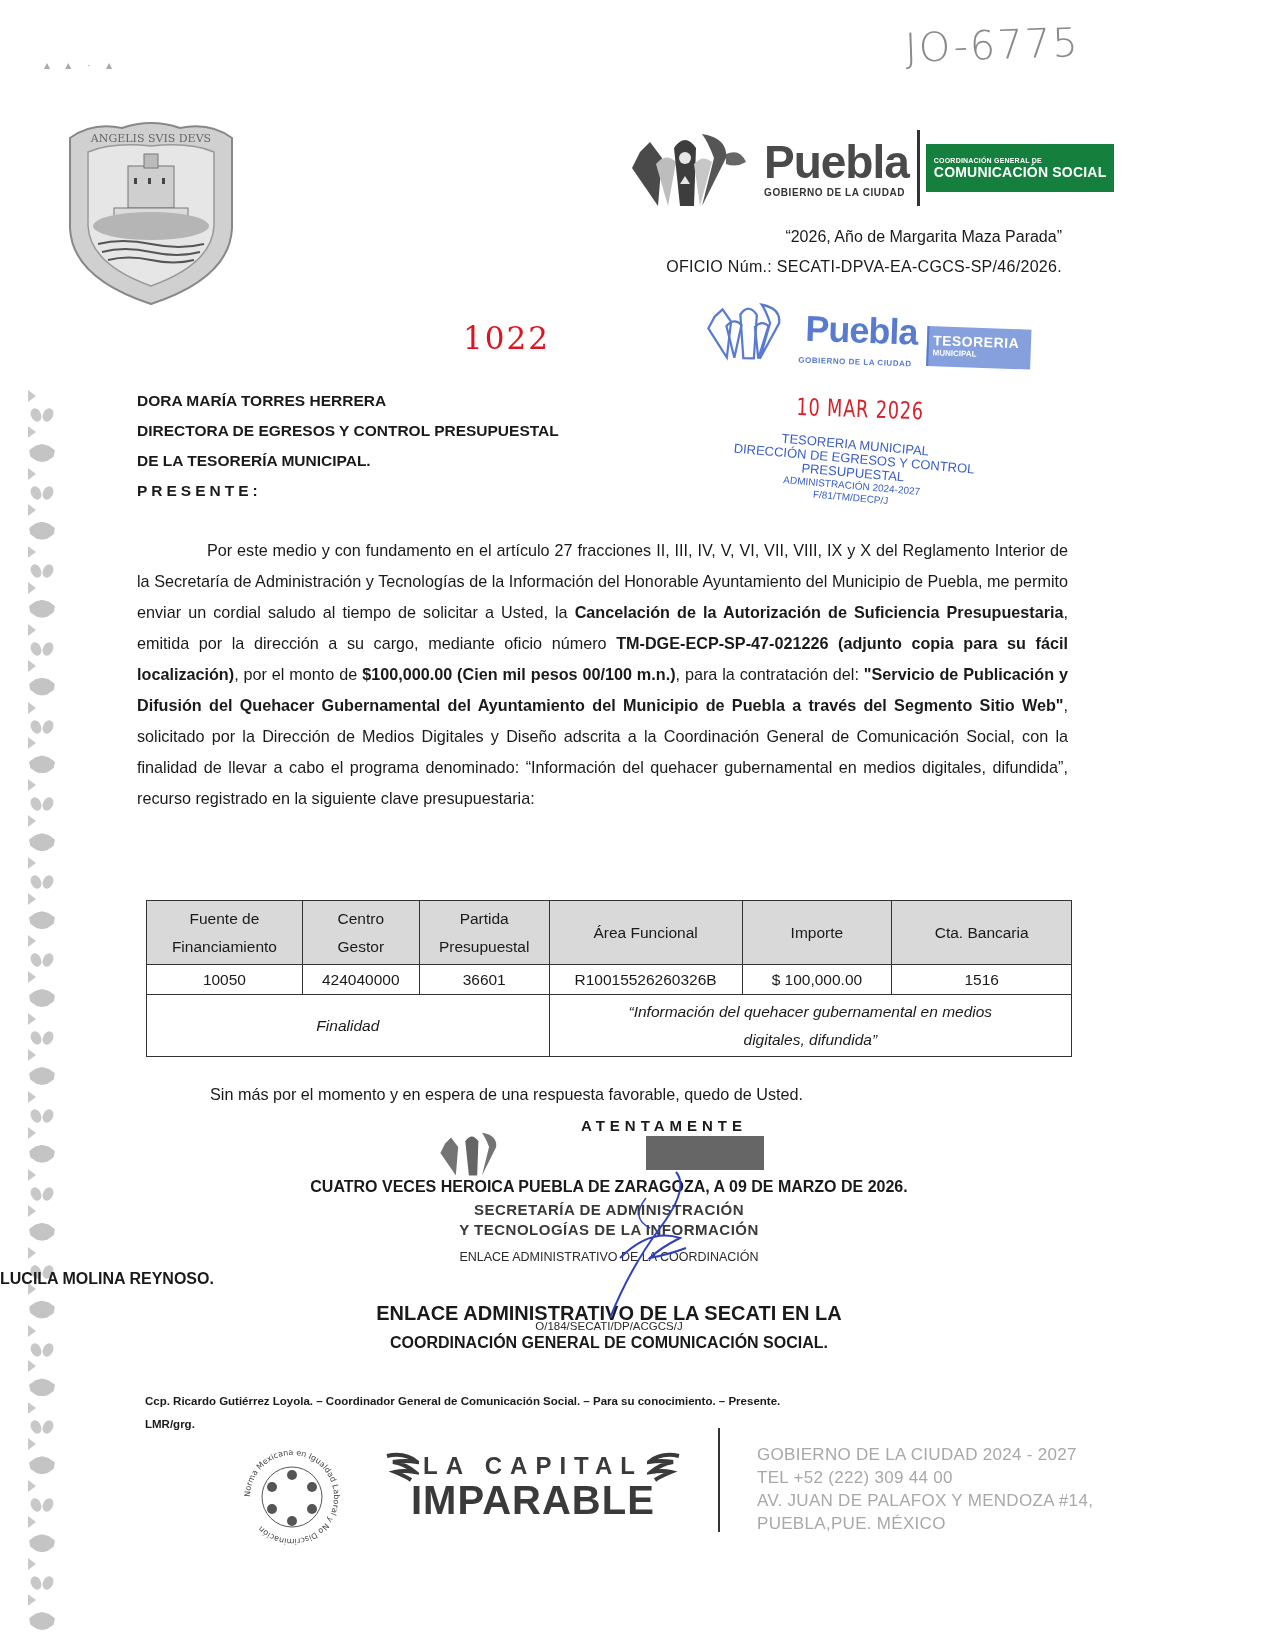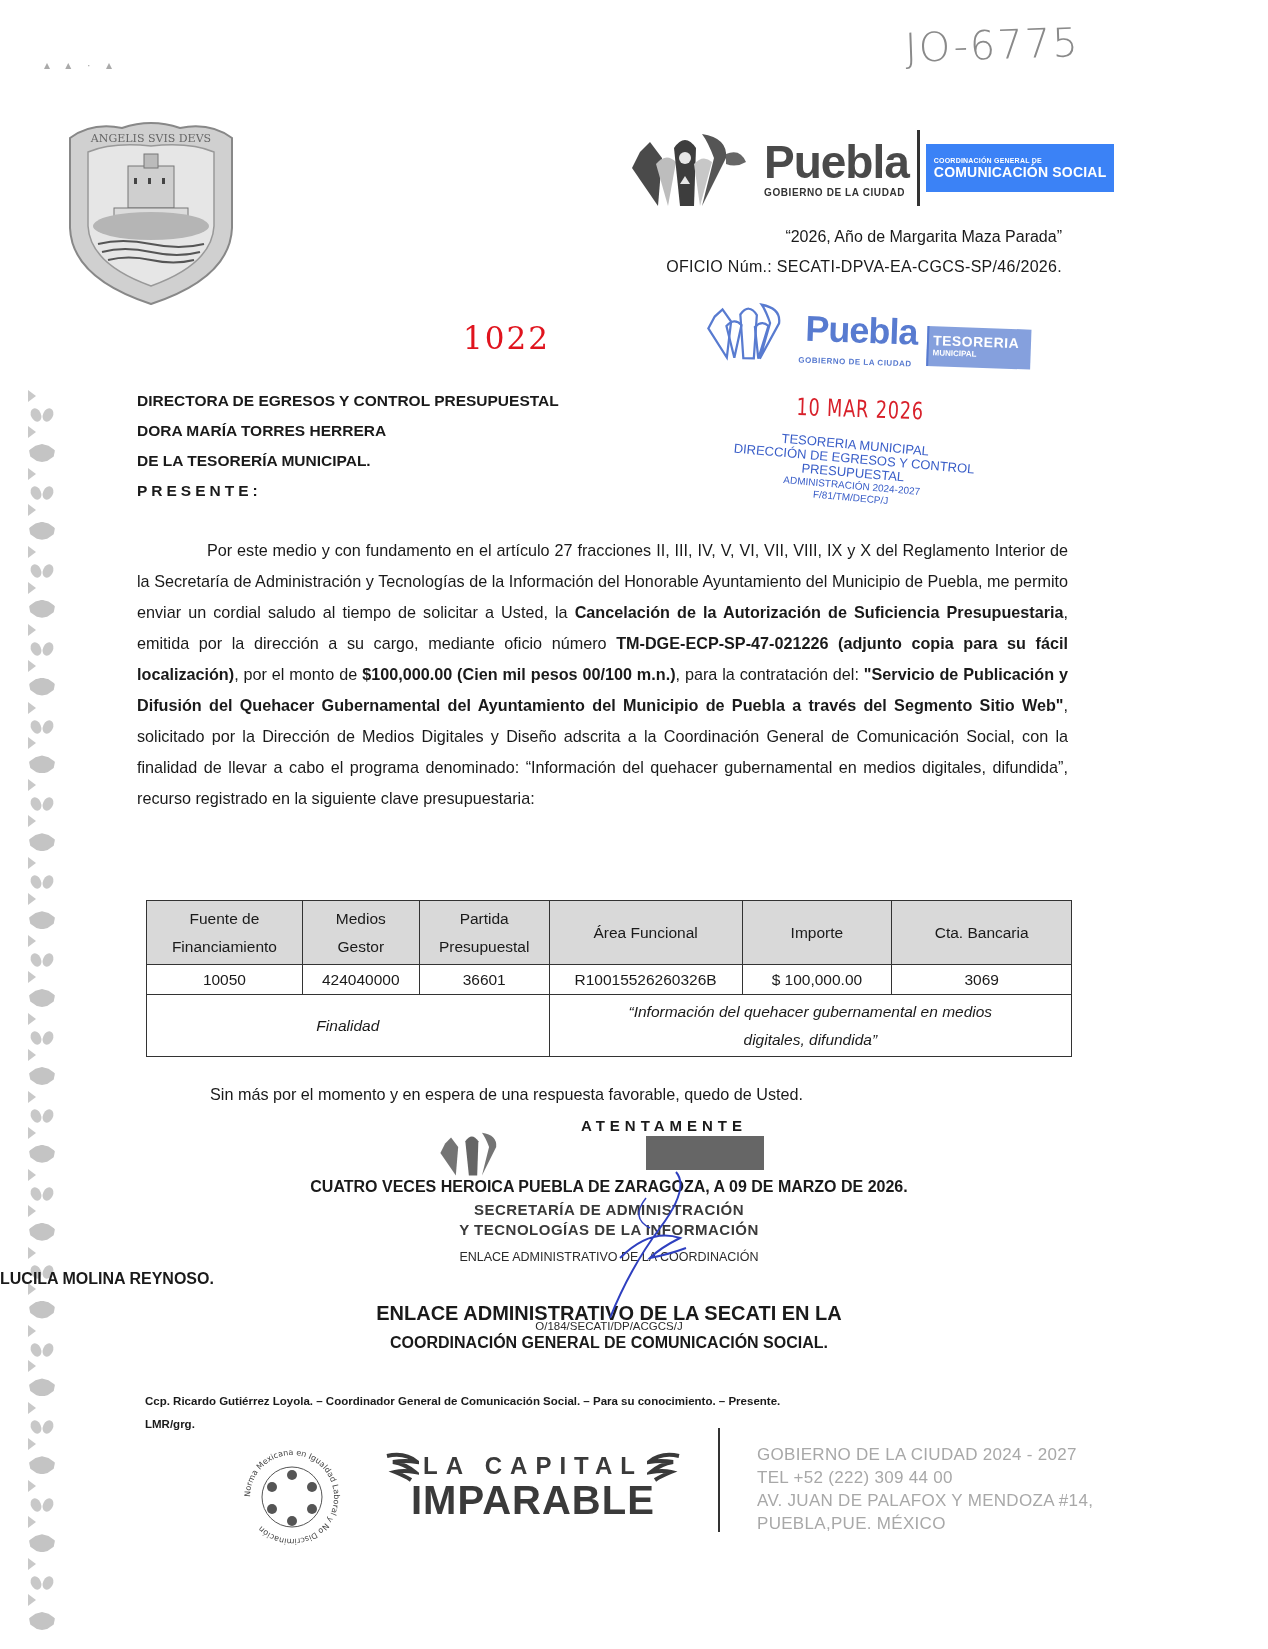--- a/index.html
+++ b/index.html
@@ -26,21 +26,21 @@
   
   .crest { left: 62px; top: 118px; width: 178px; height: 188px; }
 
   
   .header-logo { left: 628px; top: 128px; width: 508px; height: 80px; display: flex; align-items: center; }
   .logo-mark { width: 128px; height: 80px; }
   .logo-word { display: flex; flex-direction: column; margin-left: 8px; }
   .logo-puebla { font-size: 46px; font-weight: bold; color: #4a4a4a; letter-spacing: -1px; line-height: 46px; }
   .logo-sub { font-size: 10px; font-weight: bold; color: #333; letter-spacing: 0.6px; margin-top: 2px; }
   .logo-divider { width: 3px; height: 76px; background: #333; margin: 0 6px 0 8px; }
-  .logo-box { background: #3b82f6; color: #fff; padding: 6px 8px; height: 48px; display: flex; flex-direction: column; justify-content: center; }
+  .logo-box { background: #15803d; color: #fff; padding: 6px 8px; height: 48px; display: flex; flex-direction: column; justify-content: center; }
   .logo-box-small { font-size: 7px; font-weight: bold; letter-spacing: 0.2px; }
   .logo-box-big { font-size: 14px; font-weight: bold; letter-spacing: 0.2px; }
 
   .motto { right: 206px; top: 228px; font-size: 16px; color: #1a1a1a; text-align: right; }
   .oficio { right: 206px; top: 258px; font-size: 16px; color: #1a1a1a; text-align: right; letter-spacing: 0.3px; }
 
   
   .red-number { left: 463px; top: 320px; font-family: "DejaVu Serif", serif; font-size: 31px; color: #e0141e; letter-spacing: 2px; }
 
   
@@ -237,53 +237,53 @@
 
 <div class="abs blue-stamp-text">
   <div>TESORERIA MUNICIPAL</div>
   <div>DIRECCIÓN DE EGRESOS Y CONTROL</div>
   <div>PRESUPUESTAL</div>
   <div class="small">ADMINISTRACIÓN 2024-2027</div>
   <div class="small">F/81/TM/DECP/J</div>
 </div>
 
 <div class="abs addressee">
+  <div>DORA MARÍA TORRES HERRERA</div>
   <div>DIRECTORA DE EGRESOS Y CONTROL PRESUPUESTAL</div>
-  <div>DORA MARÍA TORRES HERRERA</div>
   <div>DE LA TESORERÍA MUNICIPAL.</div>
   <div class="presente">PRESENTE:</div>
 </div>
 
 <div class="abs body-text"><span class="indent"></span><span>Por este medio y con fundamento en el artículo 27 fracciones II, III, IV, V, VI, VII, VIII, IX y X del Reglamento Interior de la Secretaría de Administración y Tecnologías de la Información del Honorable Ayuntamiento del Municipio de Puebla, me permito enviar un cordial saludo al tiempo de solicitar a Usted, la </span><b>Cancelación de la Autorización de Suficiencia Presupuestaria</b><span>, emitida por la dirección a su cargo, mediante oficio número </span><b>TM-DGE-ECP-SP-47-021226 (adjunto copia para su fácil localización)</b><span>, por el monto de </span><b>$100,000.00 (Cien mil pesos 00/100 m.n.)</b><span>, para la contratación del: </span><b>"Servicio de Publicación y Difusión del Quehacer Gubernamental del Ayuntamiento del Municipio de Puebla a través del Segmento Sitio Web"</b><span>, solicitado por la Dirección de Medios Digitales y Diseño adscrita a la Coordinación General de Comunicación Social, con la finalidad de llevar a cabo el programa denominado: “Información del quehacer gubernamental en medios digitales, difundida”, recurso registrado en la siguiente clave presupuestaria:</span></div>
 
 <table class="abs budget-table">
   <colgroup>
     <col style="width:156px">
       <col style="width:117px">
       <col style="width:130px">
       <col style="width:193px">
       <col style="width:150px">
       <col style="width:180px">
   </colgroup>
   <tbody>
       <tr>
     <th><span>Fuente de</span><br><span>Financiamiento</span></th>
-    <th><span>Medios</span><br><span>Gestor</span></th>
+    <th><span>Centro</span><br><span>Gestor</span></th>
     <th><span>Partida</span><br><span>Presupuestal</span></th>
     <th>Área Funcional</th>
     <th>Importe</th>
     <th>Cta. Bancaria</th>
   </tr>
   <tr>
     <td>10050</td>
     <td>424040000</td>
     <td>36601</td>
     <td>R10015526260326B</td>
     <td>$ 100,000.00</td>
-    <td>3069</td>
+    <td>1516</td>
   </tr>
   <tr>
     <td colspan="3" class="fin-label">Finalidad</td>
     <td colspan="3" class="fin-value"><span>“Información del quehacer gubernamental en medios</span><br><span>digitales, difundida”</span></td>
   </tr>
 </tbody>
   </table>
 
 <div class="abs closing">Sin más por el momento y en espera de una respuesta favorable, quedo de Usted.</div>
 

